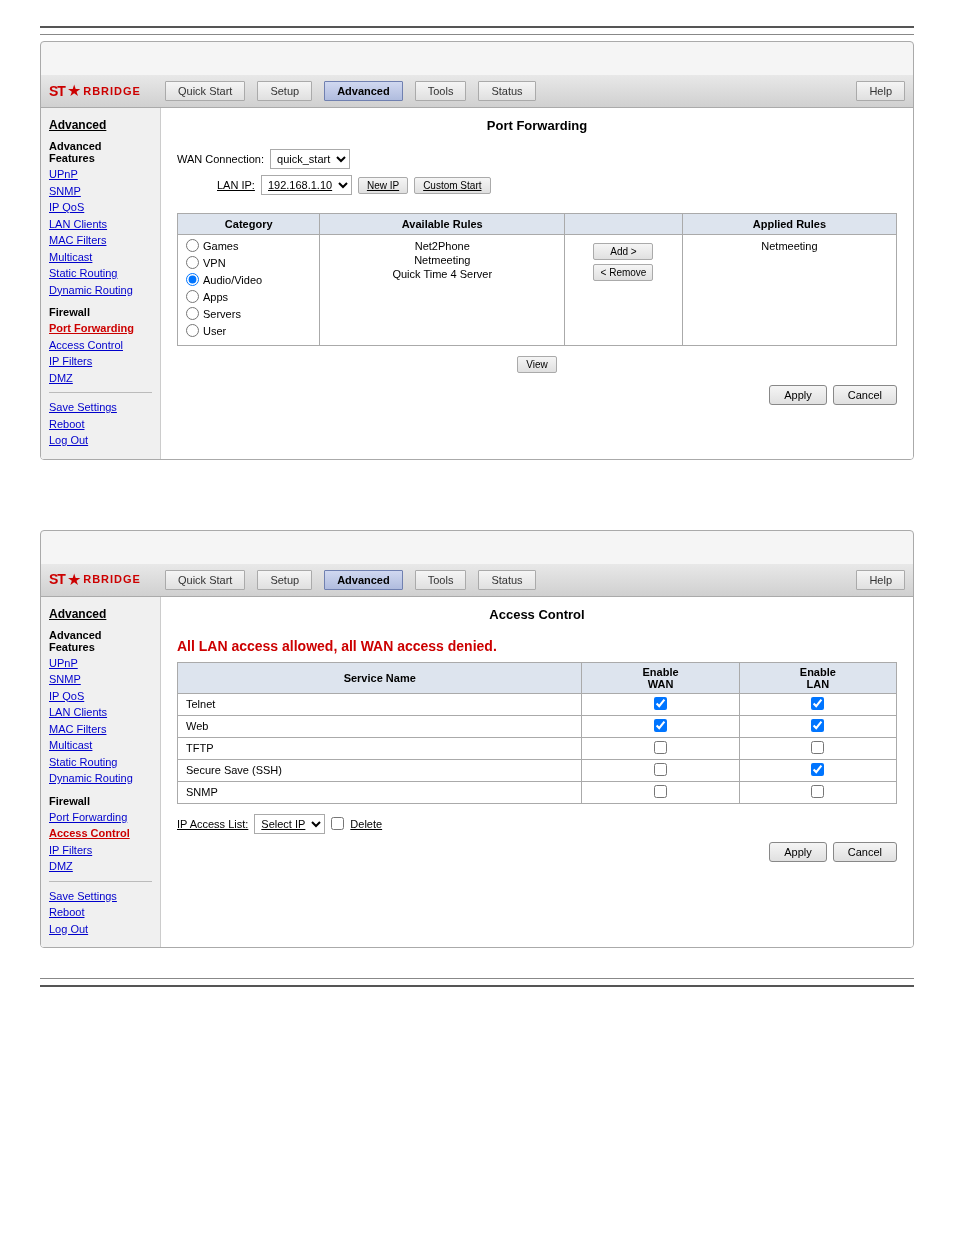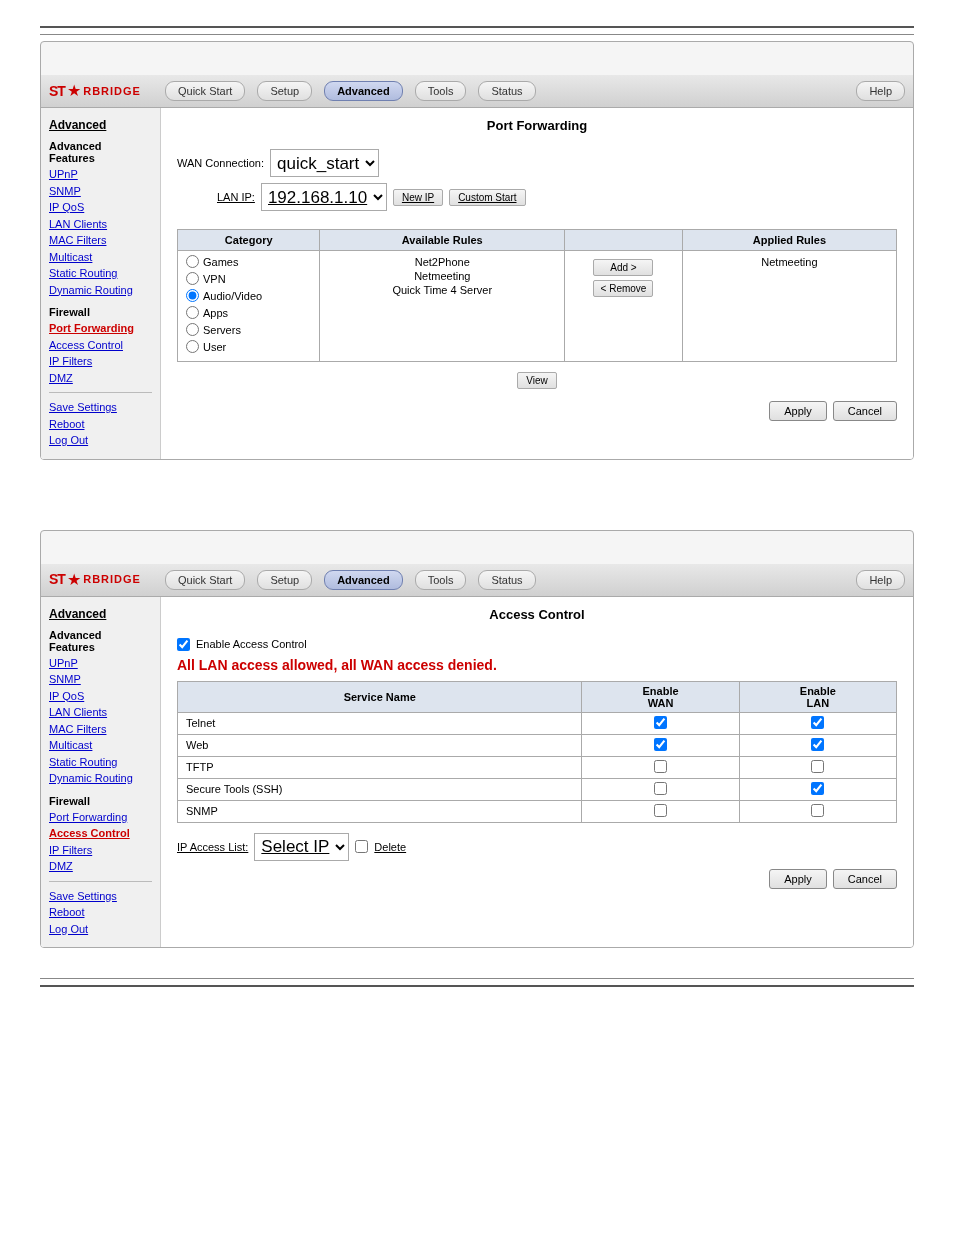--- a/index.html
+++ b/index.html
@@ -50,21 +50,21 @@
 
     .logo-star {
       color: #c00;
       font-size: 16px;
       margin: 0 2px;
     }
 
     .nav-btn {
       padding: 3px 12px;
       border: 1px solid #aaa;
-      border-radius: 9px;
+      border-radius: 1px;
       background: linear-gradient(to bottom, #f5f5f5, #e0e0e0);
       cursor: pointer;
       font-size: 11px;
       color: #333;
     }
 
     .nav-btn.active {
       background: linear-gradient(to bottom, #d0d8f0, #b0bcde);
       border-color: #7080b0;
       color: #000;
@@ -143,22 +143,22 @@
       display: flex;
       align-items: center;
       margin-bottom: 6px;
       gap: 6px;
     }
 
     .select-box {
       border: 1px solid #aaa;
       background: #fff;
       padding: 1px 2px;
-      font-size: 17px;
-      height: 28px;
+      font-size: 11px;
+      height: 20px;
     }
 
     .lan-row {
       display: flex;
       align-items: center;
       margin-bottom: 18px;
       gap: 6px;
       padding-left: 40px;
       text-decoration: underline;
     }
@@ -514,24 +514,20 @@
 
         <hr class="sidebar-divider">
         <a class="sidebar-link">Save Settings</a>
         <a class="sidebar-link">Reboot</a>
         <a class="sidebar-link">Log Out</a>
       </div>
 
       <div class="main-content">
         <div class="content-title">Access Control</div>
 
-        <div class="enable-row">
-          <input type="checkbox" checked="" style="">
-          <span>Enable Access Control</span>
-        </div>
 
         <div class="warning-text">All LAN access allowed, all WAN access denied.</div>
 
         <table class="ac-table">
           <thead>
             <tr>
               <th class="svc-name">Service Name</th>
               <th class="chk-col">Enable<br>WAN</th>
               <th class="chk-col">Enable<br>LAN</th>
             </tr>
@@ -546,21 +542,21 @@
               <td class="svc-name">Web</td>
               <td class="chk-col"><input type="checkbox" checked="" style=""></td>
               <td class="chk-col"><input type="checkbox" checked="" style=""></td>
             </tr>
             <tr>
               <td class="svc-name">TFTP</td>
               <td class="chk-col"><input type="checkbox" style=""></td>
               <td class="chk-col"><input type="checkbox" style=""></td>
             </tr>
             <tr>
-              <td class="svc-name">Secure Tools (SSH)</td>
+              <td class="svc-name">Secure Save (SSH)</td>
               <td class="chk-col"><input type="checkbox" style=""></td>
               <td class="chk-col"><input type="checkbox" checked="" style=""></td>
             </tr>
             <tr>
               <td class="svc-name">SNMP</td>
               <td class="chk-col"><input type="checkbox" style=""></td>
               <td class="chk-col"><input type="checkbox" style=""></td>
             </tr>
           </tbody>
         </table>

